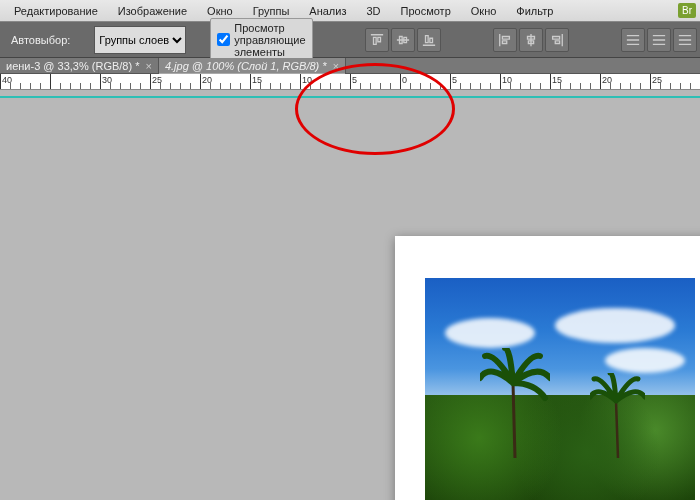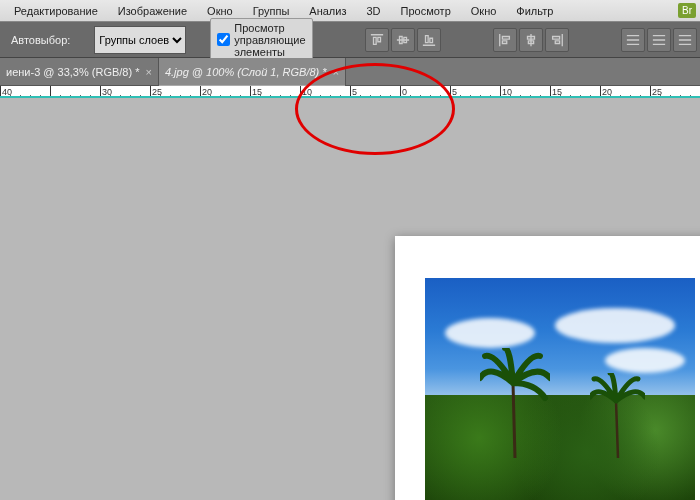--- a/index.html
+++ b/index.html
@@ -12,21 +12,21 @@
   .optionsbar { height: 36px; background: #6a6a6a; border-bottom: 1px solid #444; display: flex; align-items: center; padding: 0 11px; gap: 24px; font-size: 11px; color: #eee; }
   .optionsbar .label { white-space: nowrap; }
   .optionsbar select { font-size: 11px; height: 28px; background: #ddd; border: 1px solid #555; }
   .optionsbar .check { display: flex; align-items: center; gap: 4px; background: #d8d8d8; border: 1px solid #999; padding: 3px 6px; color: #222; border-radius: 2px; }
   .optionsbar .check input { margin: 0; }
   .iconbtn { width: 24px; height: 24px; background: #777; border: 1px solid #555; border-radius: 2px; display: flex; align-items: center; justify-content: center; }
   .iconbtn svg { width: 14px; height: 14px; stroke: #ccc; fill: none; stroke-width: 1.5; }
   .vsep { width: 1px; height: 24px; background: #555; margin: 0 2px; }
   .icon-group { display: flex; gap: 2px; }
 
-  .tabbar { height: 28px; background: #787878; display: flex; align-items: stretch; font-size: 11px; border-bottom: 1px solid #555; }
+  .tabbar { height: 16px; background: #787878; display: flex; align-items: stretch; font-size: 11px; border-bottom: 1px solid #555; }
   .tab { display: flex; align-items: center; padding: 0 6px; color: #eee; border-right: 1px solid #555; gap: 6px; }
   .tab.active { background: #8a8a8a; font-style: italic; position: relative; }
   .tab.active::after { content: ""; position: absolute; left: 0; right: 0; bottom: -2px; height: 2px; background: #aaa; }
   .tab .x { font-size: 11px; color: #ccc; }
 
   .ruler { height: 16px; background: #fff; border-bottom: 1px solid #888; position: relative; overflow: hidden; }
   .ruler .tick-major { position: absolute; top: 0; width: 1px; height: 18px; background: #333; }
   .ruler .tick-minor { position: absolute; bottom: 0; width: 1px; height: 6px; background: #666; }
   .ruler .num { position: absolute; top: 1px; font-size: 9px; color: #333; transform: translateX(2px); }
 

